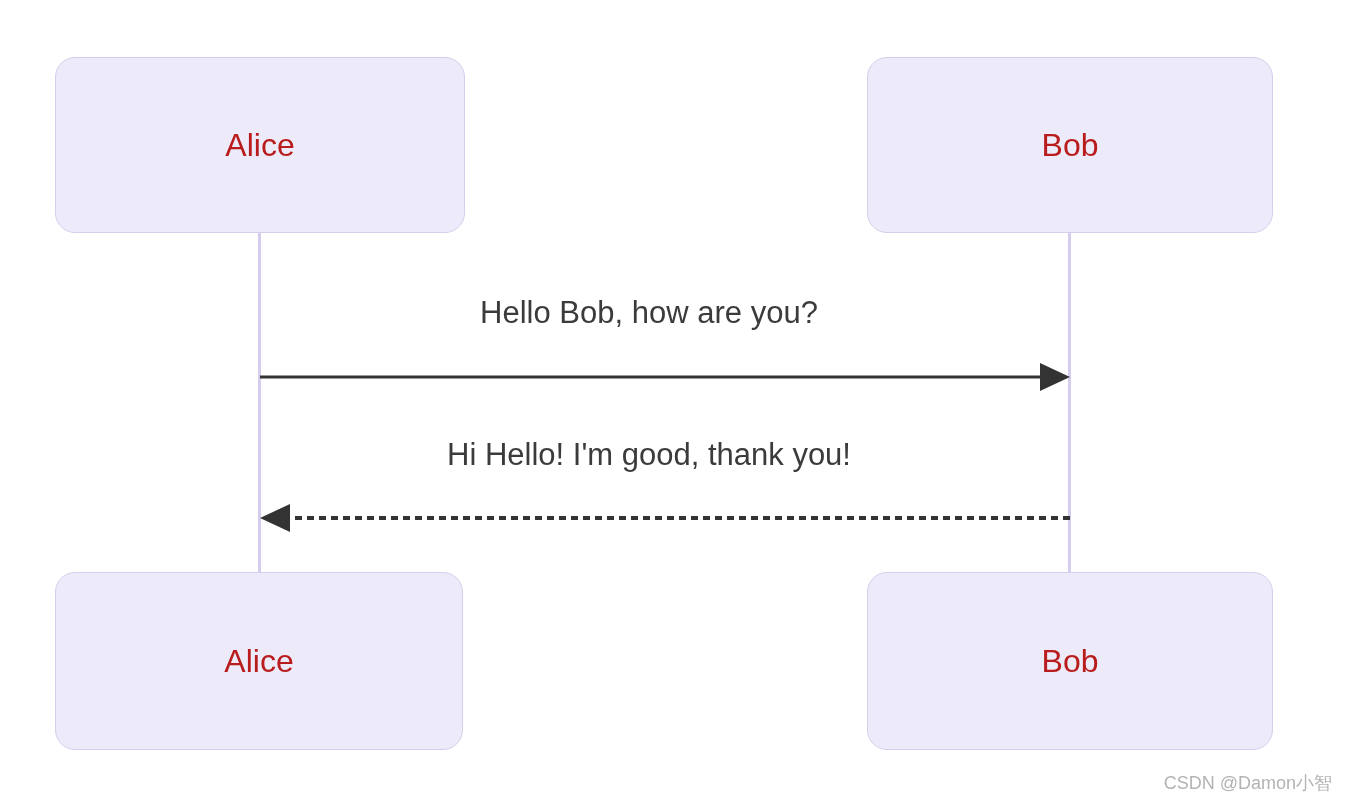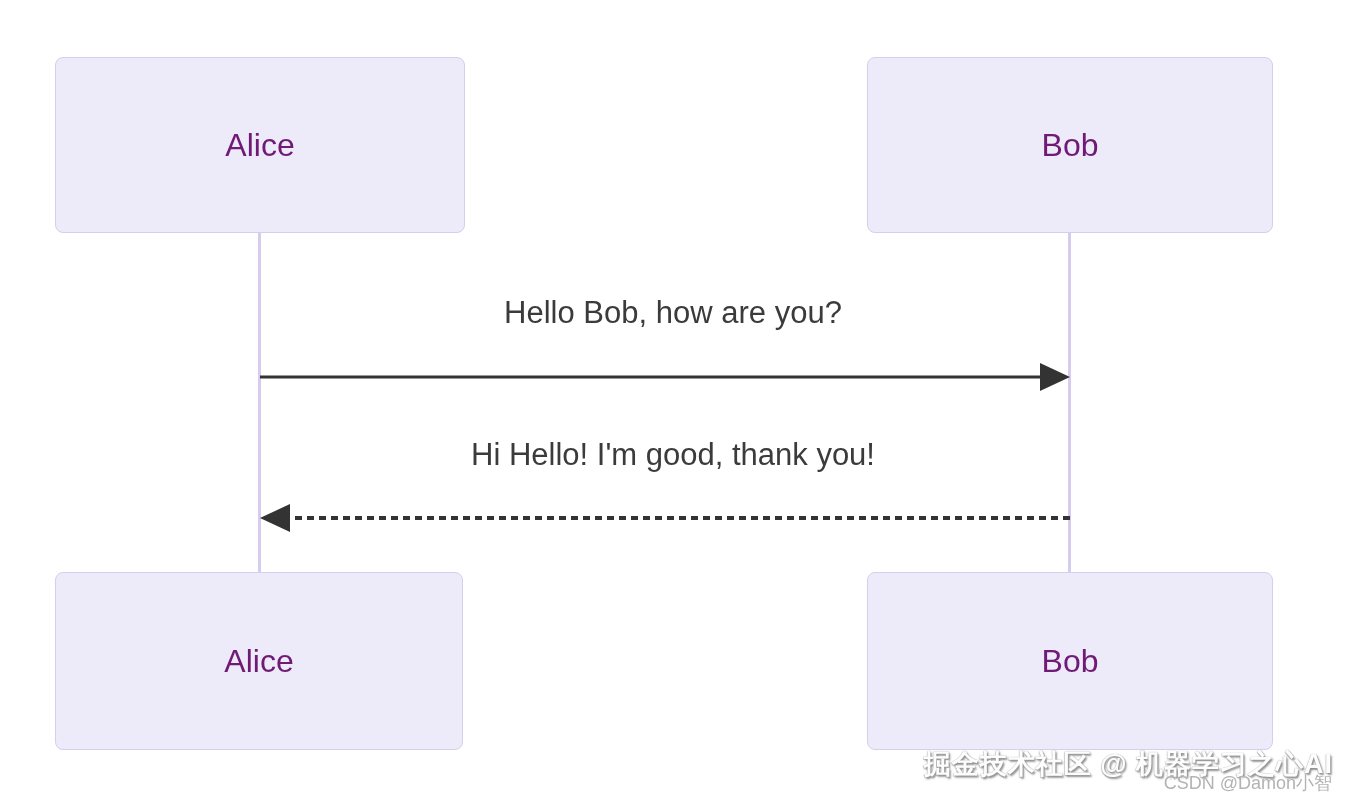--- a/index.html
+++ b/index.html
@@ -12,26 +12,26 @@
     position: relative;
     width: 1347px;
     height: 799px;
     background: #ffffff;
     overflow: hidden;
   }
   .actor-box {
     position: absolute;
     background: #edebf9;
     border: 1px solid #d4cfec;
-    border-radius: 8px;
+    border-radius: 20px;
     display: flex;
     align-items: center;
     justify-content: center;
     font-size: 32px;
-    color: #701a75;
+    color: #b91c1c;
     box-sizing: border-box;
   }
   .actor-top-left    { left: 55px;  top: 57px;  width: 410px; height: 176px; }
   .actor-top-right   { left: 867px; top: 57px;  width: 406px; height: 176px; }
   .actor-bottom-left { left: 55px;  top: 572px; width: 408px; height: 178px; }
   .actor-bottom-right{ left: 867px; top: 572px; width: 406px; height: 178px; }
 
   .lifeline {
     position: absolute;
     top: 233px;
@@ -45,21 +45,21 @@
   .arrow-layer {
     position: absolute;
     left: 0; top: 0;
     width: 1347px;
     height: 799px;
     pointer-events: none;
   }
 
   .msg-label {
     position: absolute;
-    left: 268px;
+    left: 244px;
     width: 810px;
     text-align: center;
     font-size: 31px;
     color: #3b3b3b;
     white-space: nowrap;
   }
   .msg-label-1 { top: 295px; }
   .msg-label-2 { top: 437px; }
 
   .watermark-line1 {
@@ -114,16 +114,15 @@
 
     <g>
       <line x1="1070" y1="518" x2="286" y2="518" stroke="#333333" stroke-width="4" stroke-dasharray="7,5"></line>
       <polygon points="260,518 290,504 290,532" fill="#333333"></polygon>
     </g>
   </svg>
 
   <div class="msg-label msg-label-1">Hello Bob, how are you?</div>
   <div class="msg-label msg-label-2">Hi Hello! I'm good, thank you!</div>
 
-  <div class="watermark-line1">掘金技术社区 @ 机器学习之心AI</div>
   <div class="watermark-line2">CSDN @Damon小智</div>
 
 </div>
 
 </body></html>

